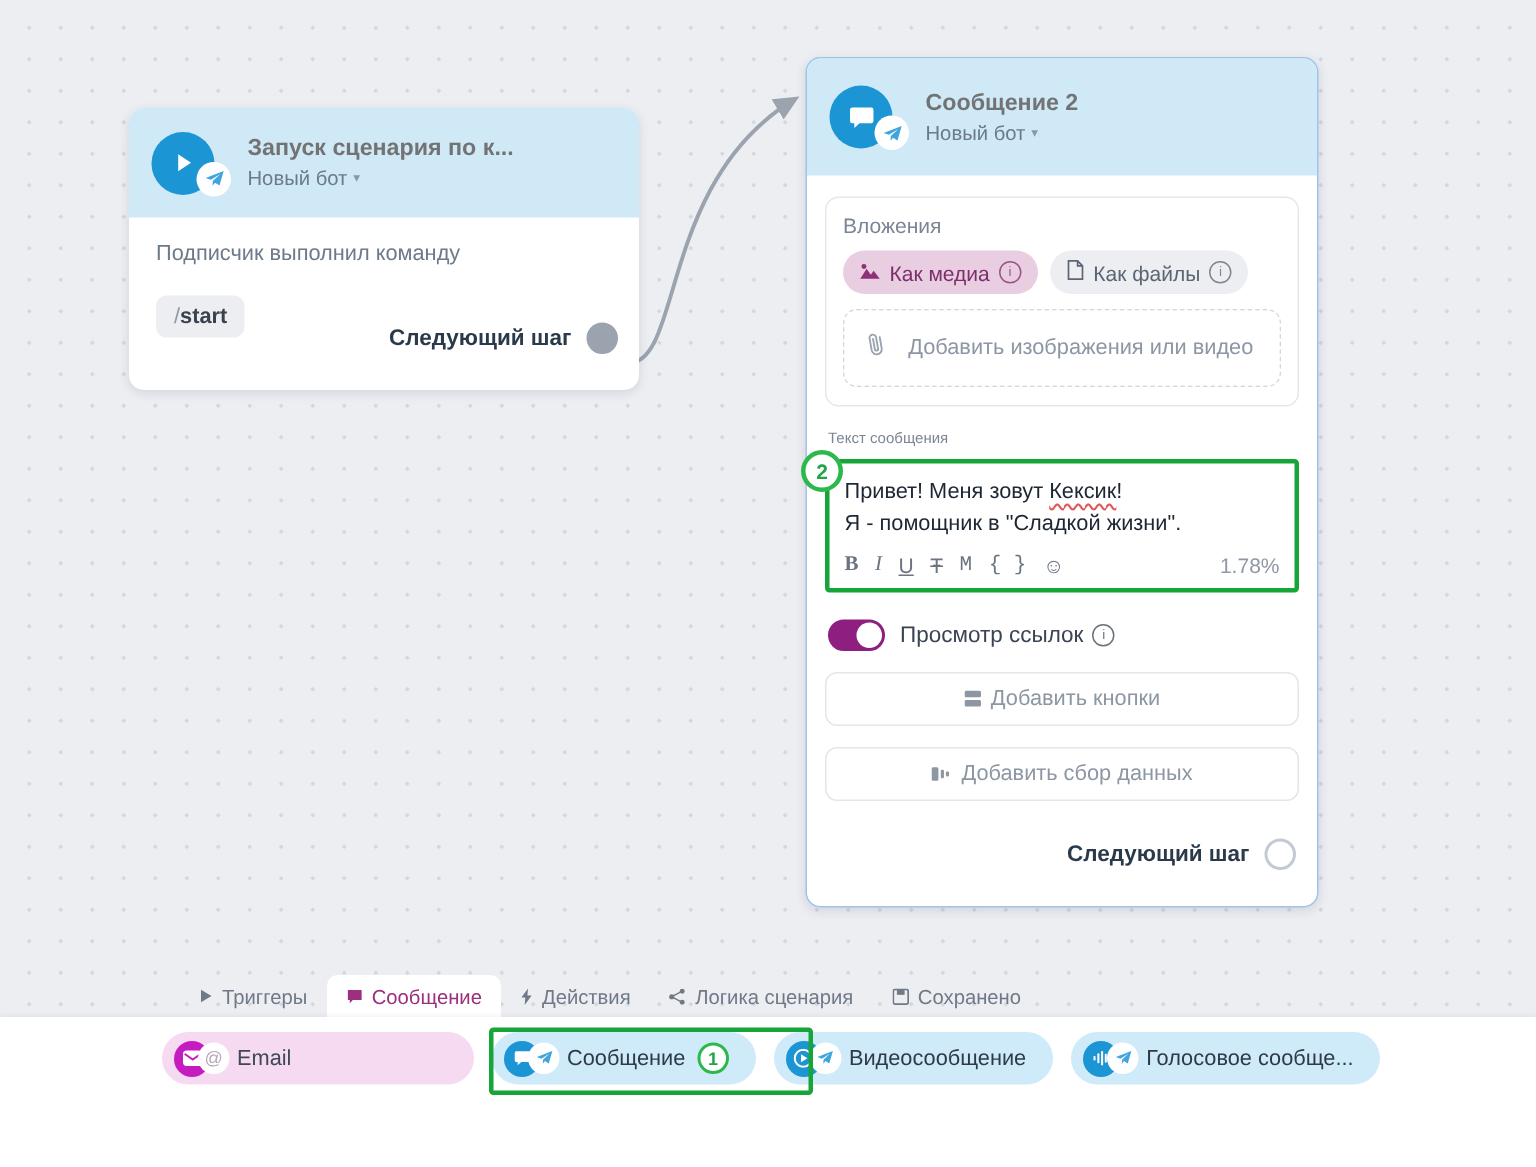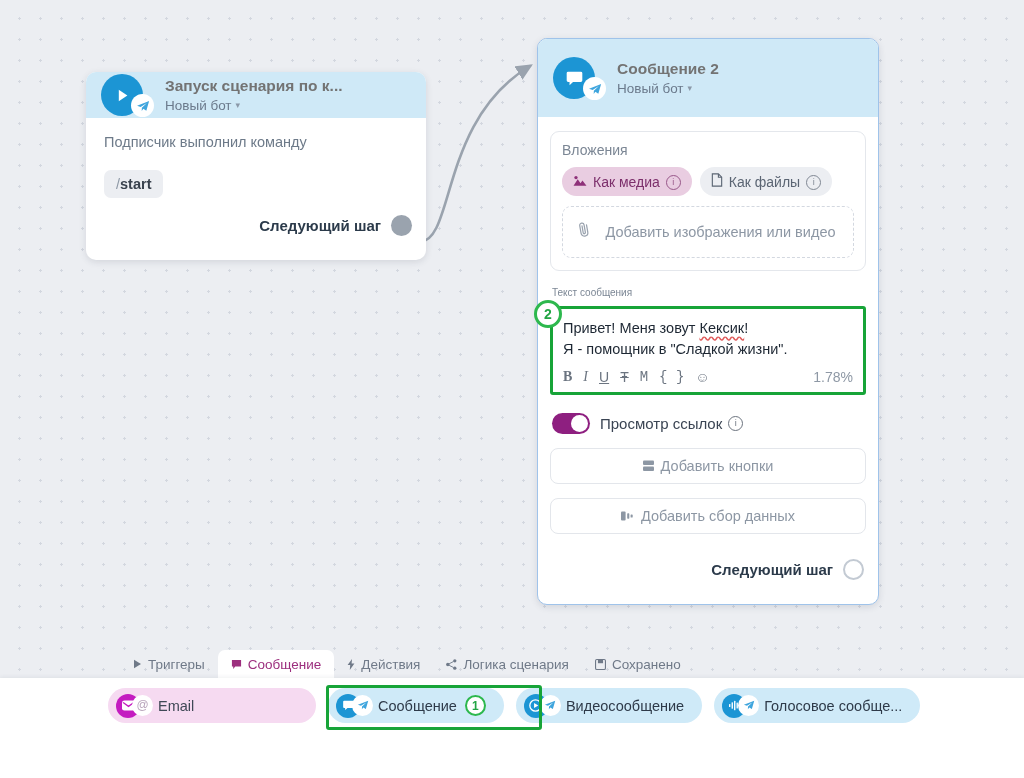--- a/index.html
+++ b/index.html
@@ -34,21 +34,21 @@
   
   #card-trigger {
     left: 86px;
     top: 72px;
     width: 340px;
     height: 188px;
     overflow: hidden;
   }
   #card-trigger .card-head {
     background: #cfe9f7;
-    height: 46px;
+    height: 73px;
     display: flex;
     align-items: center;
     padding-left: 15px;
     box-sizing: border-box;
   }
   .avatar-wrap {
     position: relative;
     width: 50px;
     height: 42px;
     flex: 0 0 auto;
@@ -182,21 +182,21 @@
     padding: 10px 11px 12px 11px;
   }
   .section-label {
     font-size: 14px;
     color: #7b8694;
     margin-bottom: 9px;
   }
   .chip-row { display: flex; gap: 8px; }
   .chip {
     display: flex;
-    align-items: flex-end;
+    align-items: center;
     gap: 6px;
     border-radius: 16px;
     padding: 6px 11px;
     font-size: 14px;
     white-space: nowrap;
   }
   .chip.active { background: #e9cde1; color: #7c2f6b; }
   .chip.inactive { background: #eceef2; color: #5b6573; }
   .info-i {
     width: 13px;

